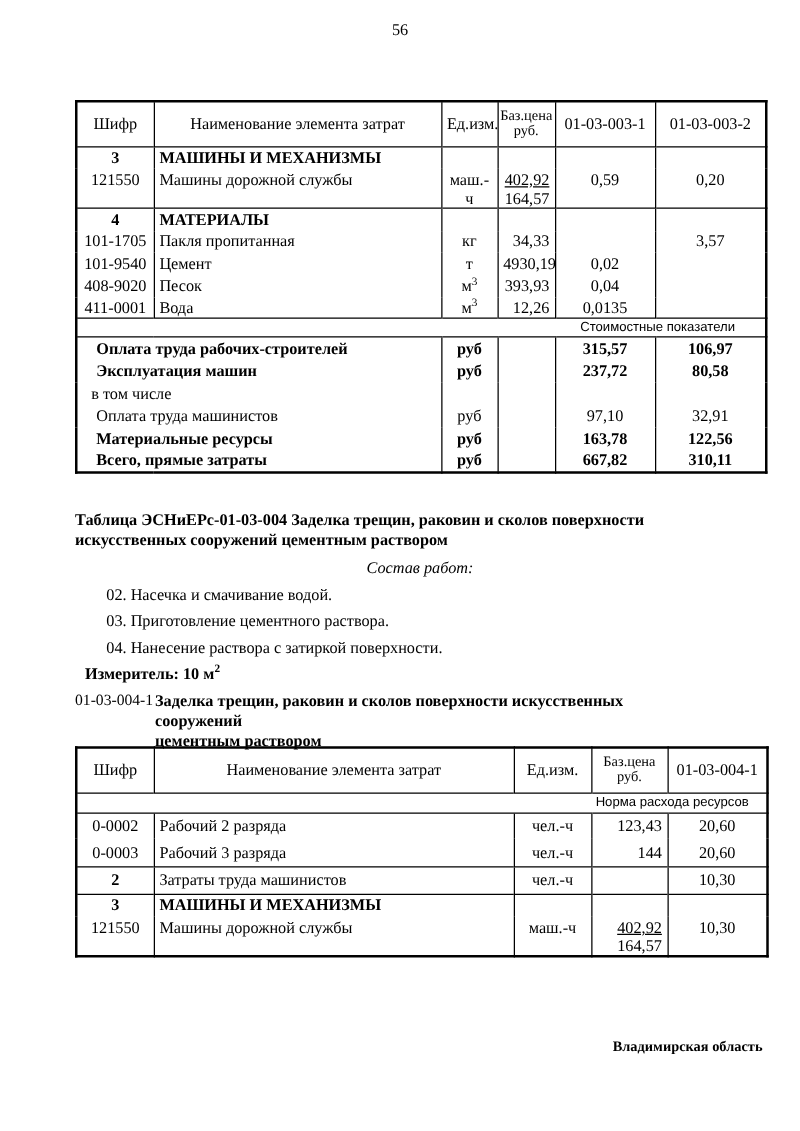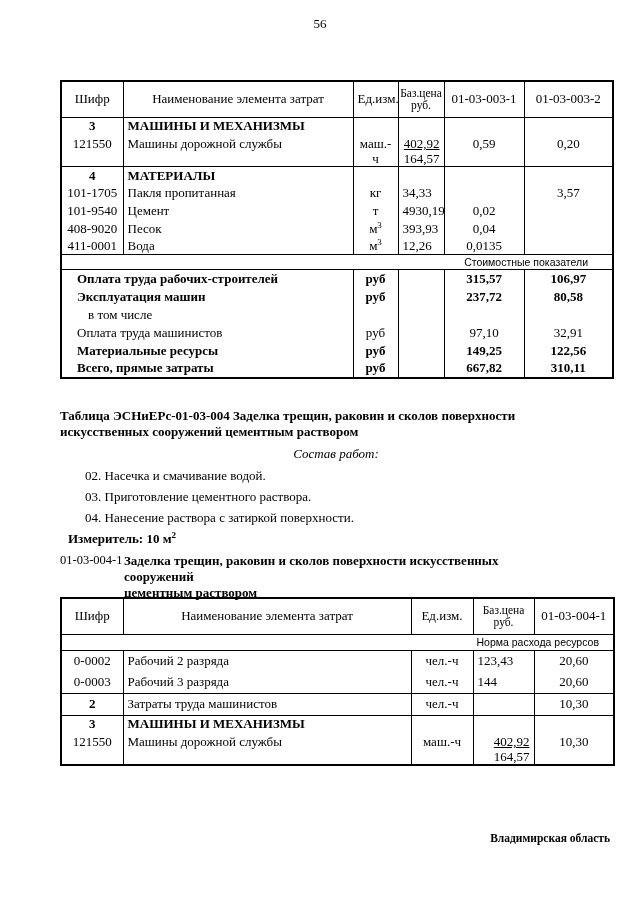--- a/index.html
+++ b/index.html
@@ -15,21 +15,21 @@
   }
   
   table.tbl {
     position:absolute; border-collapse:collapse; table-layout:fixed;
     font-size:13px; border:2px solid #000;
   }
   table.tbl td { padding:0 4px; vertical-align:middle; overflow:hidden; }
   table.tbl td + td { border-left:1px solid #000; }
   tr.line td { border-top:1px solid #000; }
   td.c { text-align:center; }
-  td.r { text-align:left; }
+  td.r { text-align:right; }
   td.name { text-align:left; padding-left:5px; }
   .bold { font-weight:bold; }
   tr.vtop td { vertical-align:top; line-height:15px; padding-top:1px; }
   .hdr td { text-align:center; line-height:14px; }
   .hdr .small2 { font-size:11.5px; line-height:12.5px; display:block; }
   td.band {
     font-family:"Liberation Sans","DejaVu Sans",sans-serif;
     font-size:10.5px; text-align:right; line-height:13px;
   }
   .frac span { display:block; text-align:right; }
@@ -147,38 +147,38 @@
       <td class="c bold">106,97</td>
     </tr>
     <tr style="height:18px">
       <td class="name bold" colspan="2" style="padding-left:15px">Эксплуатация машин</td>
       <td class="c bold">руб</td>
       <td></td>
       <td class="c bold">237,72</td>
       <td class="c bold">80,58</td>
     </tr>
     <tr style="height:18px">
-      <td class="name" colspan="2" style="padding-left:26px">в том числе</td>
+      <td class="name" colspan="2" style="padding-left:11px">в том числе</td>
       <td></td>
       <td></td>
       <td></td>
       <td></td>
     </tr>
     <tr style="height:18px">
       <td class="name" colspan="2" style="padding-left:15px">Оплата труда машинистов</td>
       <td class="c">руб</td>
       <td></td>
       <td class="c">97,10</td>
       <td class="c">32,91</td>
     </tr>
     <tr style="height:18px">
       <td class="name bold" colspan="2" style="padding-left:15px">Материальные ресурсы</td>
       <td class="c bold">руб</td>
       <td></td>
-      <td class="c bold">149,25</td>
+      <td class="c bold">163,78</td>
       <td class="c bold">122,56</td>
     </tr>
     <tr style="height:18px">
       <td class="name bold" colspan="2" style="padding-left:15px">Всего, прямые затраты</td>
       <td class="c bold">руб</td>
       <td></td>
       <td class="c bold">667,82</td>
       <td class="c bold">310,11</td>
     </tr>
   </tbody>

